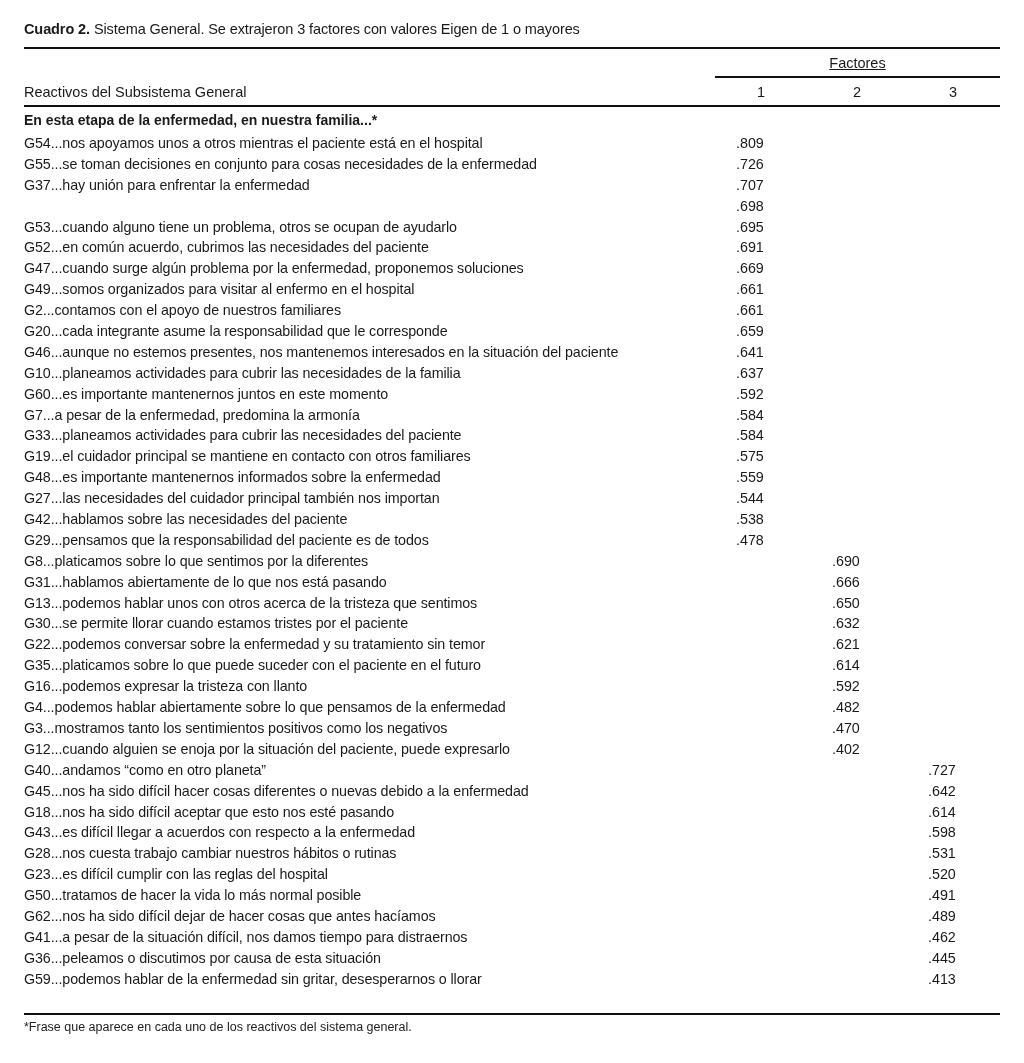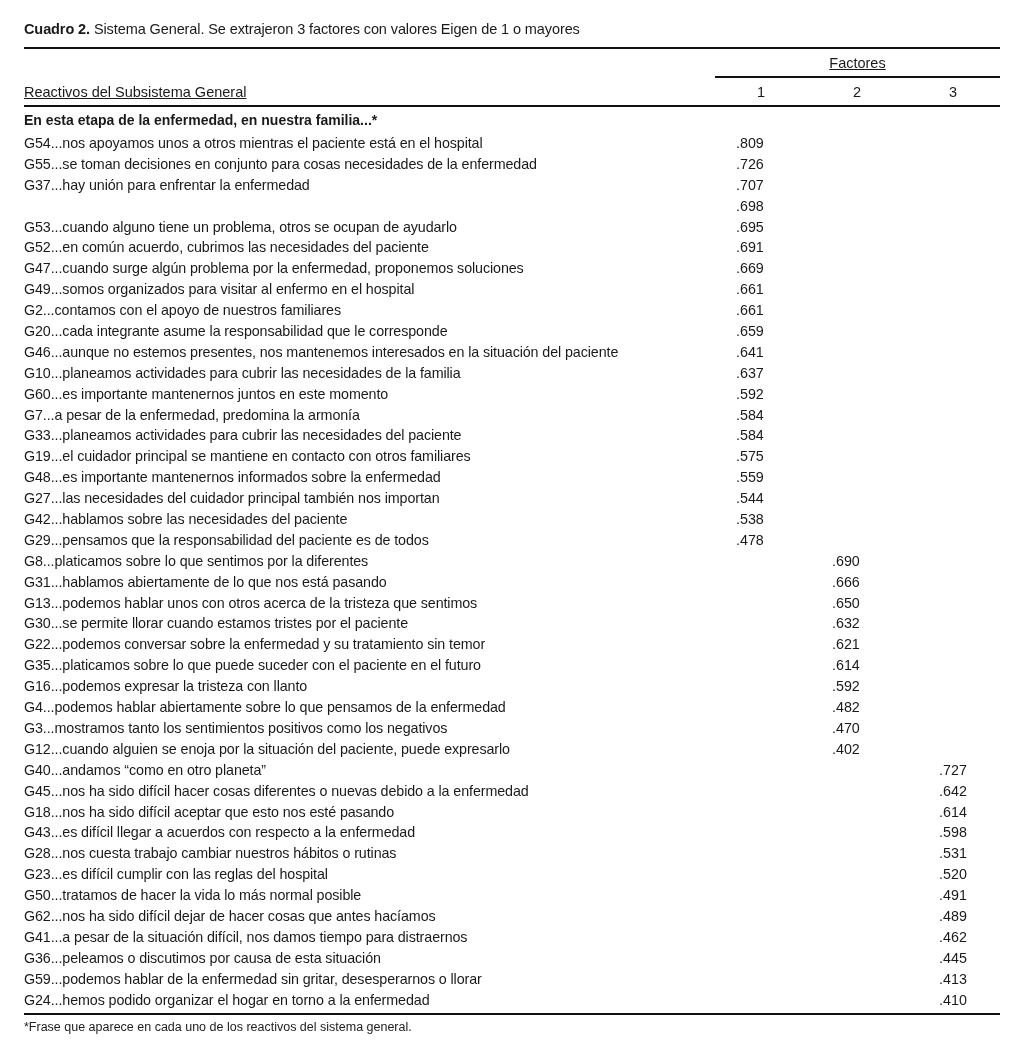--- a/index.html
+++ b/index.html
@@ -24,36 +24,36 @@
     text-align: center; font-size: 14.5px; text-decoration: underline;
   }
   .col-label {
     position: absolute; top: 84px; font-size: 14.5px; width: 60px; text-align: center;
   }
   .col-label.c1 { left: 731px; }
   .col-label.c2 { left: 827px; }
   .col-label.c3 { left: 923px; }
 
   .stub-head {
-    position: absolute; left: 24px; top: 84px; font-size: 14.5px; text-decoration: underline;
+    position: absolute; left: 24px; top: 84px; font-size: 14.5px;
   }
   .subhead {
     position: absolute; left: 24px; top: 112px; font-size: 14px; font-weight: bold;
   }
 
   .rows { position: absolute; left: 24px; top: 133px; width: 976px; }
   .row {
     position: relative; height: 20.9px; font-size: 14.3px; line-height: 20.9px;
     white-space: nowrap;
   }
   .row .item { position: absolute; left: 0; letter-spacing: -0.1px; }
   .row .val { position: absolute; width: 50px; text-align: left; }
   .row .val.f1 { left: 712px; }
   .row .val.f2 { left: 808px; }
-  .row .val.f3 { left: 904px; text-align: center; }
+  .row .val.f3 { left: 904px; }
 
   .footnote {
     position: absolute; left: 24px; top: 1020px; font-size: 12.5px; color: #222;
   }
 </style>
 </head>
 <body>
 
 <div class="caption"><b>Cuadro 2.</b><span> Sistema General. Se extrajeron 3 factores con valores Eigen de 1 o mayores</span></div>
 
@@ -310,23 +310,17 @@
       <span class="val f1"></span>
       <span class="val f2"></span>
       <span class="val f3">.445</span>
     </div>
     <div class="row">
       <span class="item">G59...podemos hablar de la enfermedad sin gritar, desesperarnos o llorar</span>
       <span class="val f1"></span>
       <span class="val f2"></span>
       <span class="val f3">.413</span>
     </div>
-    <div class="row">
-      <span class="item">G24...hemos podido organizar el hogar en torno a la enfermedad</span>
-      <span class="val f1"></span>
-      <span class="val f2"></span>
-      <span class="val f3">.410</span>
-    </div>
   </div>
 
 <div class="rule rule-bottom"></div>
 
 <div class="footnote">*Frase que aparece en cada uno de los reactivos del sistema general.</div>
 
 </body></html>

